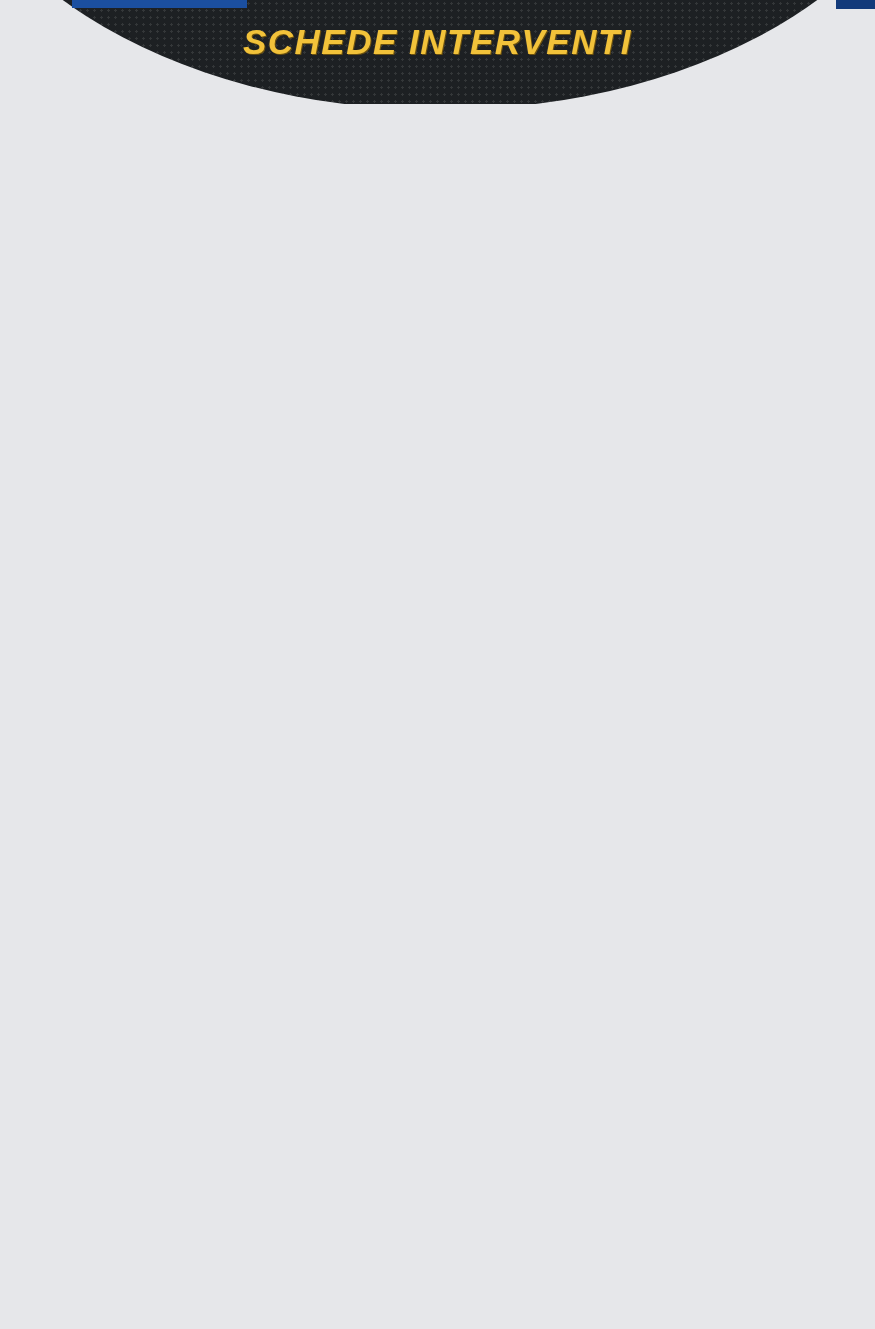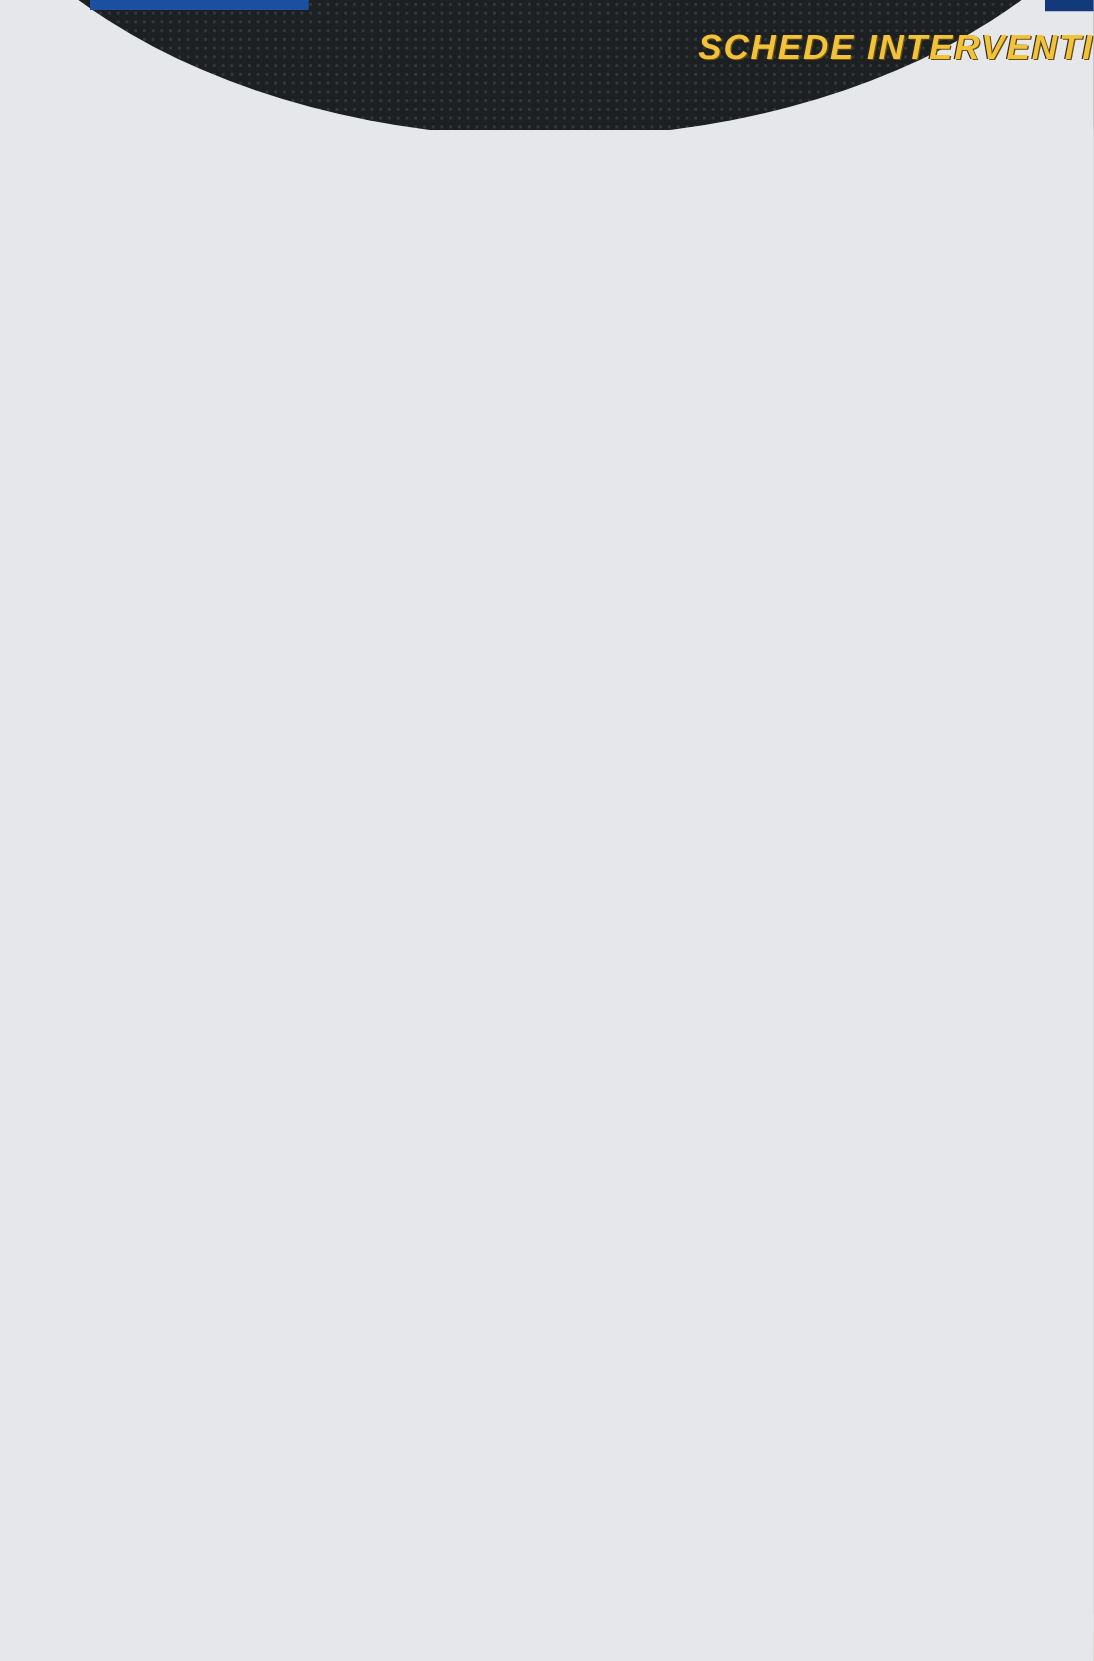--- a/index.html
+++ b/index.html
@@ -45,22 +45,22 @@
     border-radius: 0 0 50% 50% / 0 0 100% 100%;
     background: transparent;
     box-shadow: 0 0 0 2000px #e6e7ea;
     z-index: 3;
     pointer-events: none;
   }
   #header-title {
     position: absolute;
     left: 0; top: 22px;
     width: 875px;
-    text-align: right;
-    font-size: 28px;
+    text-align: center;
+    font-size: 35px;
     font-weight: bold;
     font-style: italic;
     letter-spacing: 1.5px;
     color: #f2c23a;
     text-shadow: 1px 1px 0 #6a5010, -1px 0 0 #2a2a2a;
     z-index: 4;
   }
   #top-blue {
     position: absolute;
     left: 72px; top: 0;

